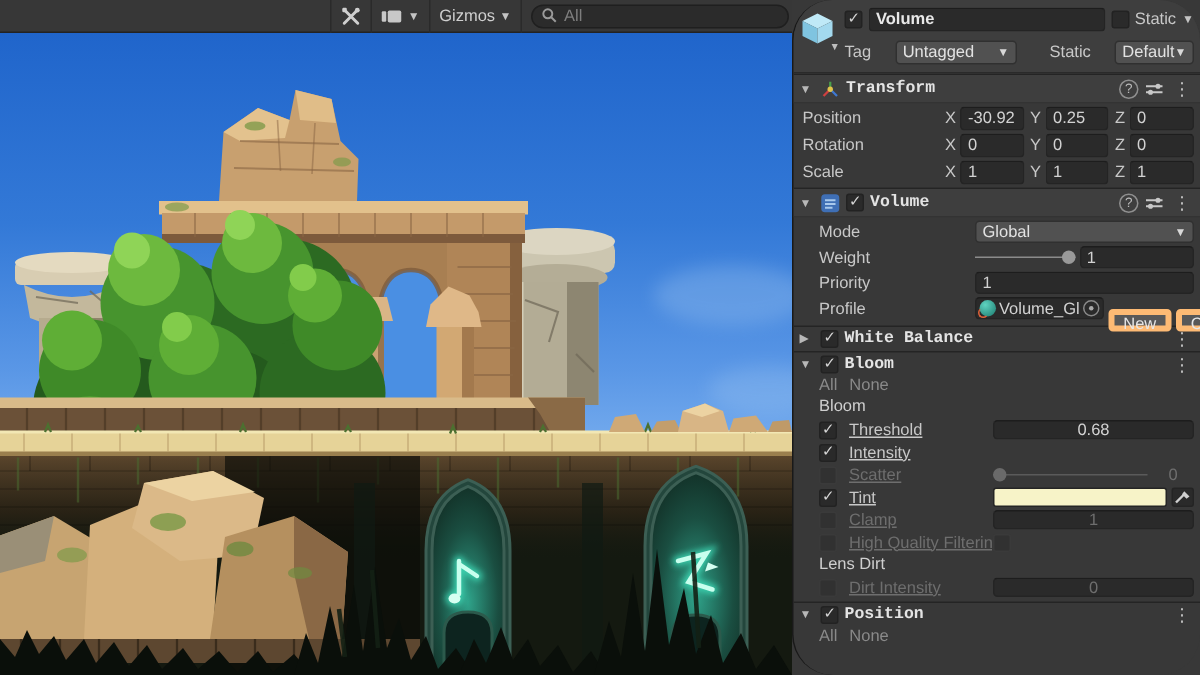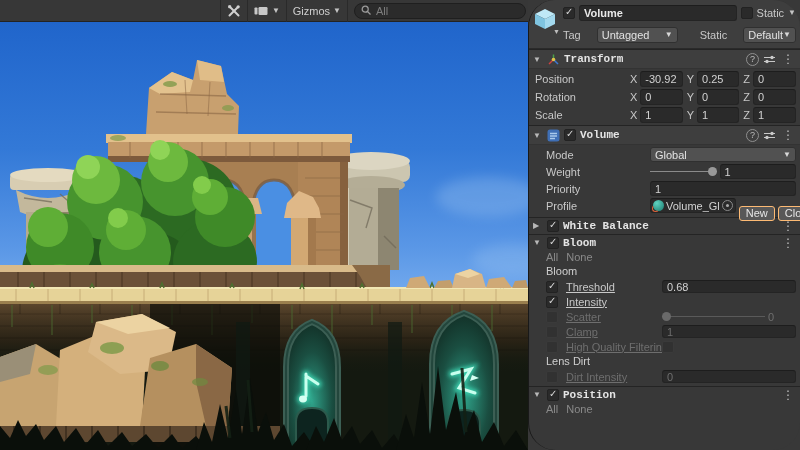--- a/index.html
+++ b/index.html
@@ -47,34 +47,34 @@
   .axis .field{flex:1;}
   .v-row{height:15px;margin:2px 4px;display:flex;align-items:center;padding-left:13px;}
   .v-lbl{width:104px;flex:none;}
   .v-val{flex:1;display:flex;align-items:center;gap:3px;}
   .v-val .field{flex:1;height:15px;}
   .ov-header{height:16px;display:flex;align-items:center;gap:4px;border-top:1px solid #242424;padding:0 4px;margin-top:1px;}
   .allnone{margin:1px 4px 0 17px;height:13px;display:flex;gap:8px;color:#8a8a8a;}
   .grp-lbl{margin:1px 4px 1px 17px;height:13px;color:#cfcfcf;}
   .b-row{height:13px;margin:2px 4px 2px 17px;display:flex;align-items:center;}
   .b-lbl{margin-left:8px;width:96px;flex:none;overflow:hidden;white-space:nowrap;text-decoration:underline;}
-  .b-val{flex:1;display:flex;align-items:center;gap:3px;}
+  .b-val{flex:1;display:flex;align-items:center;gap:3px;text-align:center;}
   .b-val .field{flex:1;height:13px;line-height:12px;}
   .slider{flex:1;position:relative;height:13px;}
   .slider .track{position:absolute;left:0;right:0;top:6px;height:1px;background:#8b8b8b;}
   .slider.dimmed .track{background:#5a5a5a;}
   .slider .knob{position:absolute;top:2px;width:9px;height:9px;border-radius:50%;background:#999;}
   .slider.dimmed .knob{background:#6a6a6a;}
   .num{width:43px;flex:none;}
   .swatch{flex:1;height:13px;border:1px solid #242424;border-radius:2px;background:#f7f3c8;}
   .eyedrop{width:15px;height:13px;flex:none;background:#2a2a2a;border:1px solid #242424;border-radius:2px;position:relative;}
   .objfield{position:relative;display:flex;align-items:center;gap:2px;}
   .picker{width:11px;height:11px;border:1px solid #8a8a8a;border-radius:50%;position:relative;flex:none;}
   .picker::after{content:"";position:absolute;left:3px;top:3px;width:3px;height:3px;border-radius:50%;background:#aaa;}
-  .btn{background:#585858;border:1px solid #fdba74;border-radius:3px;height:15px;line-height:13px;padding:0 6px;color:#e6e6e6;text-align:right;margin-top:16px;}
+  .btn{background:#585858;border:4px solid #fdba74;border-radius:3px;height:15px;line-height:13px;padding:0 6px;color:#e6e6e6;text-align:right;margin-top:16px;}
   .asset-ic{width:11px;height:11px;border-radius:50%;background:radial-gradient(circle at 35% 30%,#5fd3c0,#1b7a6e);position:relative;flex:none;}
   .asset-ic::after{content:"";position:absolute;left:-1px;bottom:-1px;width:5px;height:5px;border-radius:50%;border:1.5px solid #e0623a;border-top-color:transparent;border-right-color:transparent;}
   svg{display:block;}
 </style>
 </head>
 <body>
 
 <div class="app">
 
   <div class="scene">
@@ -532,20 +532,33 @@
       <span class="b-lbl dim">Scatter</span>
       <span class="b-val">
         <span class="slider dimmed">
           <span class="track"></span>
           <span class="knob" style="left:0"></span>
         </span>
         <span class="dim" style="width:28px">0</span>
       </span>
     </div>
     <div class="b-row">
+      <span class="chk on"></span>
+      <span class="b-lbl lbl">Tint</span>
+      <span class="b-val">
+        <span class="swatch"></span>
+        <span class="eyedrop">
+          <svg width="13" height="11" viewBox="0 0 13 11">
+            <line x1="2" y1="9" x2="8" y2="3" stroke="#cfcfcf" stroke-width="1.6"></line>
+            <polygon points="7.5,1.5 11,5 9,6.5 6,3.5" fill="#cfcfcf"></polygon>
+          </svg>
+        </span>
+      </span>
+    </div>
+    <div class="b-row">
       <span class="chk dis"></span>
       <span class="b-lbl dim">Clamp</span>
       <span class="b-val">
           <span class="field dim">1</span>
         </span>
     </div>
     <div class="b-row">
       <span class="chk dis"></span>
       <span class="b-lbl dim">High Quality Filtering</span>
       <span class="b-val">

